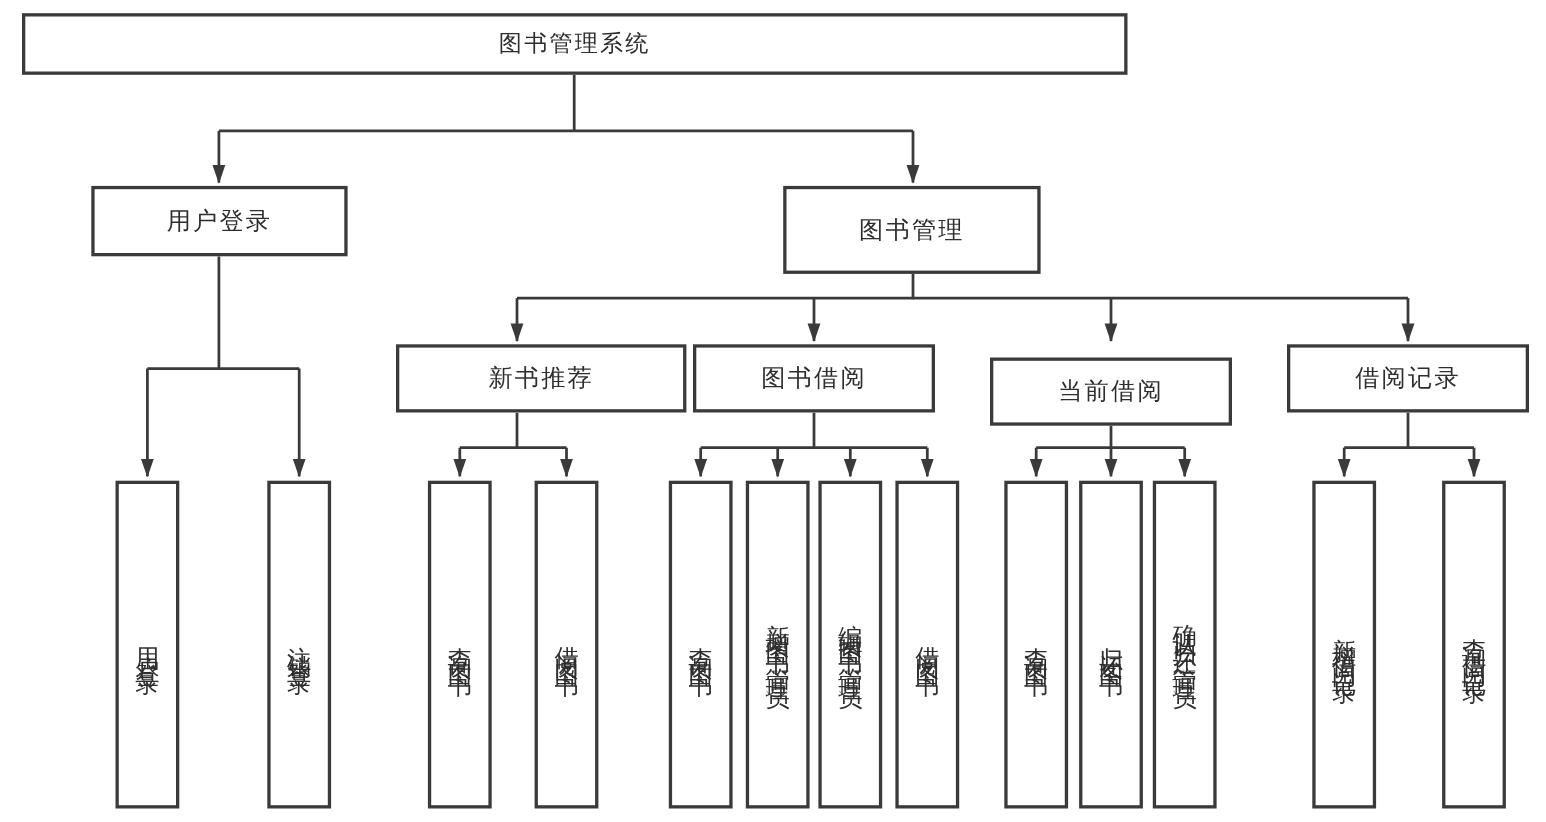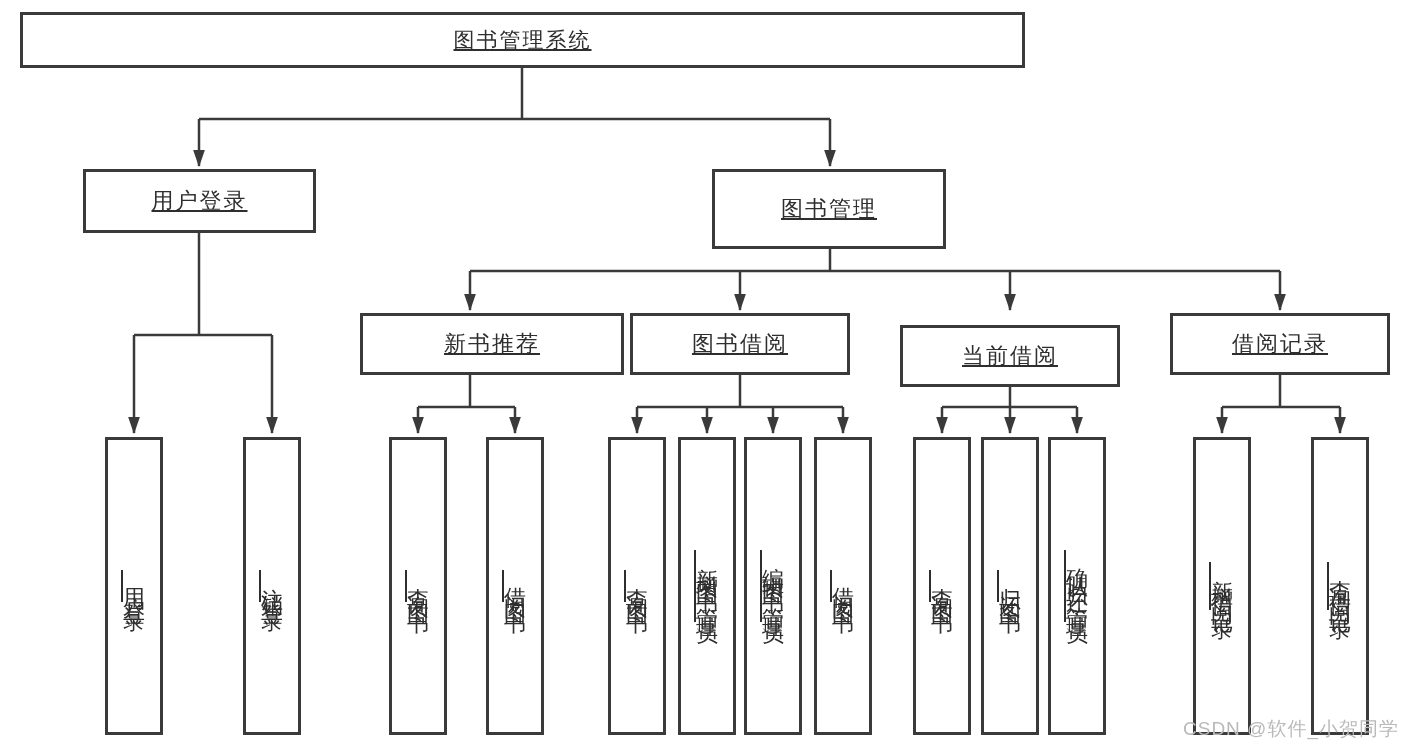--- a/index.html
+++ b/index.html
@@ -23,21 +23,20 @@
     border: 3px solid #3a3a3a;
     background: #ffffff;
     display: flex;
     align-items: center;
     justify-content: center;
     color: #2e2e2e;
     font-size: 22px;
     letter-spacing: 2px;
     text-align: left;
     line-height: 1.2;
-    text-decoration: underline;
   }
   .box.root { font-size: 21px; }
   .vbox {
     writing-mode: vertical-lr;
     text-orientation: mixed;
     font-size: 22px;
     letter-spacing: 8px;
     line-height: 1;
   }
   .watermark {
@@ -127,15 +126,14 @@
   <div class="box vbox" style="left:744px; top:437px; width:58px; height:298px;">编辑图书（管理员）</div>
   <div class="box vbox" style="left:814px; top:437px; width:58px; height:298px;">借阅图书</div>
 
   <div class="box vbox" style="left:913px; top:437px; width:58px; height:298px;">查询图书</div>
   <div class="box vbox" style="left:981px; top:437px; width:58px; height:298px;">归还图书</div>
   <div class="box vbox" style="left:1048px; top:437px; width:58px; height:298px;">确认归还（管理员）</div>
 
   <div class="box vbox" style="left:1193px; top:437px; width:58px; height:298px;">新增借阅记录</div>
   <div class="box vbox" style="left:1311px; top:437px; width:58px; height:298px;">查询借阅记录</div>
 
-  <div class="watermark">CSDN @软件_小贺同学</div>
 
 </div>
 
 </body></html>

